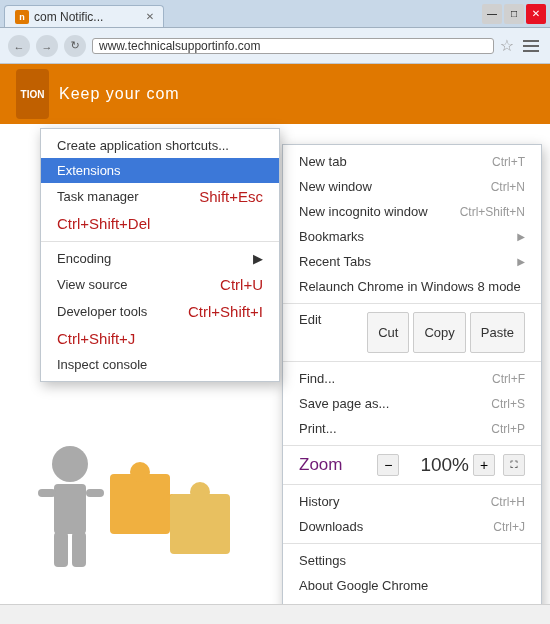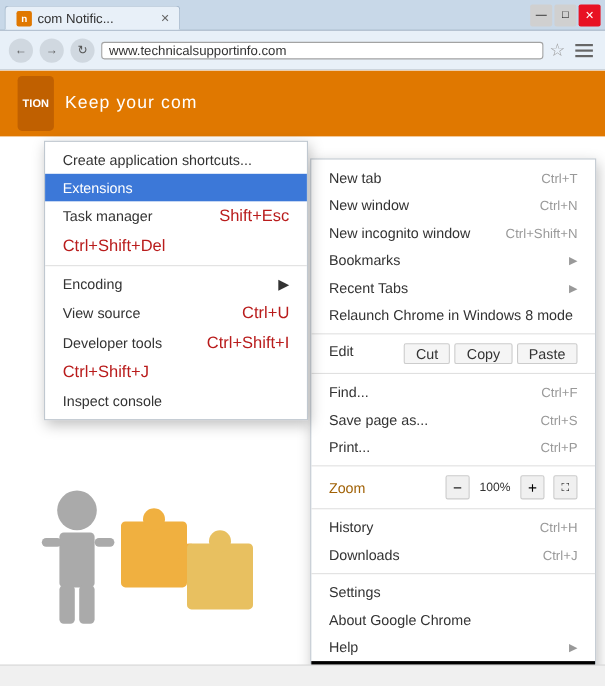--- a/index.html
+++ b/index.html
@@ -258,61 +258,62 @@
       display: flex;
       padding: 4px 16px;
       gap: 0;
     }
     .edit-label {
       flex: 1;
       font-size: 13px;
       color: #333;
     }
     .edit-btn {
-      padding: 1px 10px;
+      padding: 12px 10px;
       font-size: 13px;
       color: #333;
       cursor: pointer;
       border: 1px solid #ccc;
       background: #f5f5f5;
       border-radius: 2px;
       margin-left: 4px;
     }
     .zoom-row {
       display: flex;
       align-items: center;
       padding: 4px 16px;
     }
     .zoom-label {
       flex: 1;
-      font-size: 13px;
-      color: #a16207;
+      font-size: 17px;
+      color: #701a75;
     }
     .zoom-controls {
       display: flex;
       align-items: center;
       gap: 4px;
     }
     .zoom-btn {
       width: 22px;
       height: 22px;
       background: #f0f0f0;
       border: 1px solid #ccc;
       border-radius: 2px;
       display: flex;
       align-items: center;
       justify-content: center;
       cursor: pointer;
       font-size: 14px;
     }
     .zoom-value {
-      font-size: 11px;
+      font-size: 19px;
       color: #333;
       min-width: 38px;
       text-align: center;
+      margin-left: 17px;
     }
     .zoom-fullscreen {
       width: 22px;
       height: 22px;
       background: #f0f0f0;
       border: 1px solid #ccc;
       border-radius: 2px;
       display: flex;
       align-items: center;
       justify-content: center;

